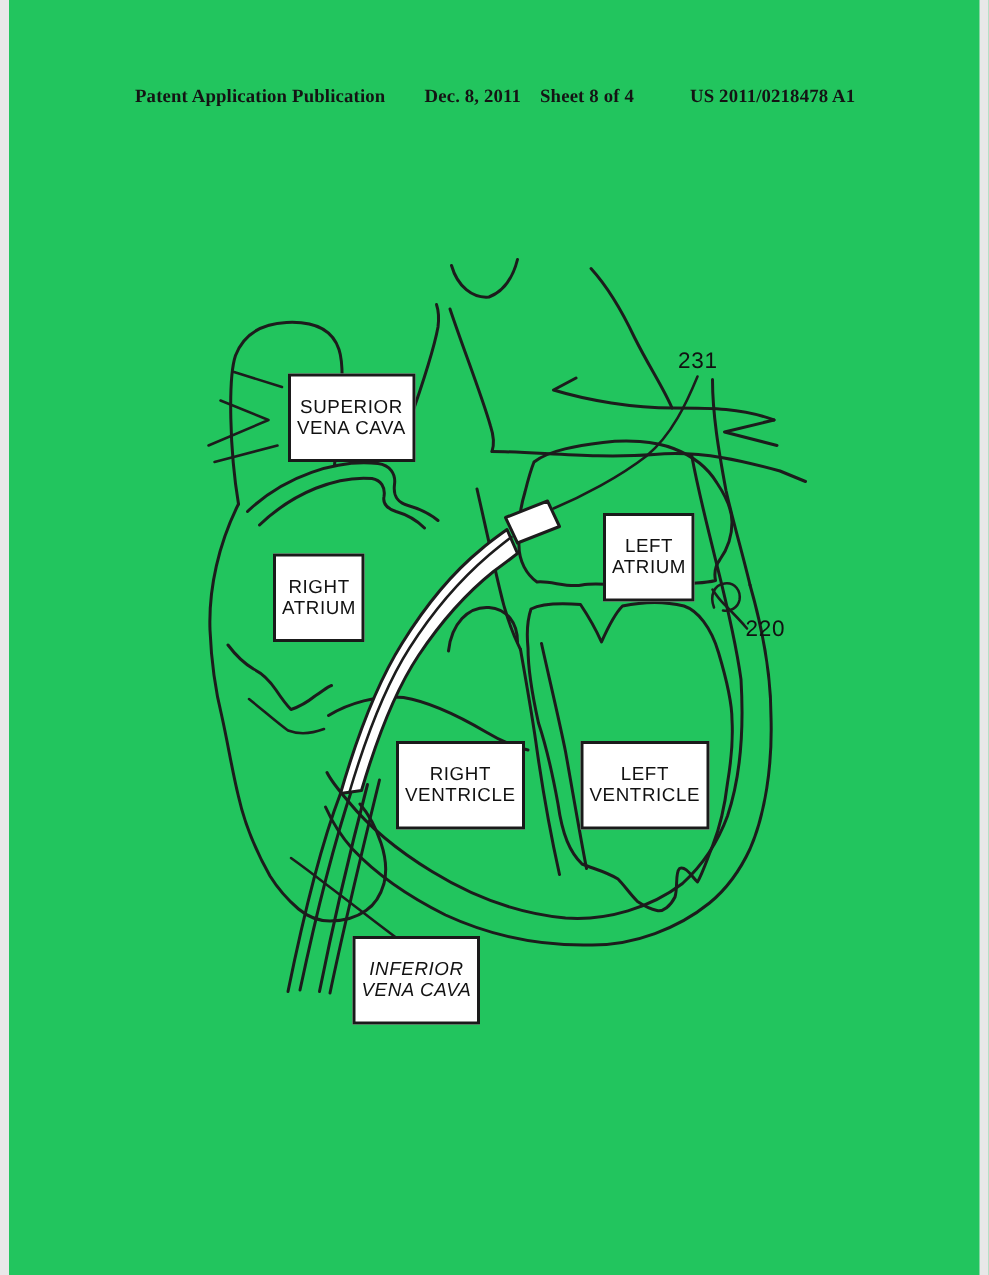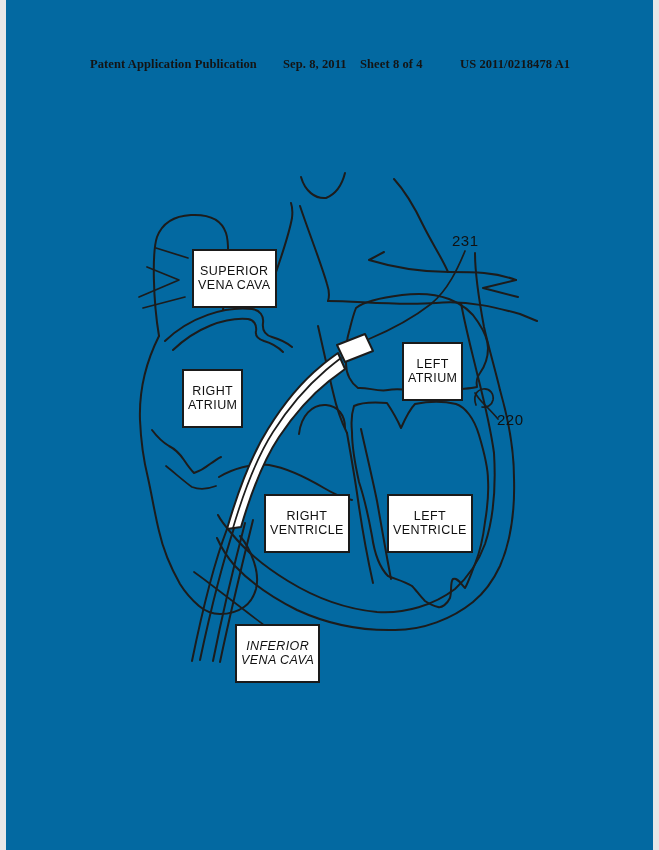--- a/index.html
+++ b/index.html
@@ -1,18 +1,18 @@
 <!DOCTYPE html>
 <html><head>
 <meta charset="utf-8">
 <style>
   html,body { margin:0; padding:0; background:#e8e8e8; }
   .page {
     position:relative; width:647px; height:850px; margin:0 auto;
-    background:#0369a1; overflow:hidden;
+    background:#22c55e; overflow:hidden;
     font-family:"Liberation Sans", sans-serif; color:#1a1a1a;
   }
   
   .hdr span {
     position:absolute; top:57px;
     font-family:"Liberation Serif", serif; font-weight:bold;
     font-size:12.5px; letter-spacing:0.1px; white-space:nowrap; color:#141414;
   }
   .hdr .h-pub   { left:84px;  }
   .hdr .h-date  { left:277px; }
@@ -49,21 +49,21 @@
     font-size:22px; letter-spacing:1.5px; color:#141414;
   }
 </style>
 </head>
 <body>
 
 <div class="page">
 
   <div class="hdr">
     <span class="h-pub">Patent Application Publication</span>
-    <span class="h-date">Sep. 8, 2011</span>
+    <span class="h-date">Dec. 8, 2011</span>
     <span class="h-sheet">Sheet 8 of 4</span>
     <span class="h-num">US 2011/0218478 A1</span>
   </div>
 
   <svg class="art" width="659" height="850" viewBox="0 0 659 850">
     <g>
 
       <path d="M153,336 C147,300 146,252 151,237 C156,224 166,216 185,215 C205,214 216,221 220,233 C224,245 222,268 219,292 L217,310"></path>
 
       <path class="thin" d="M150,248 L182,258"></path>

